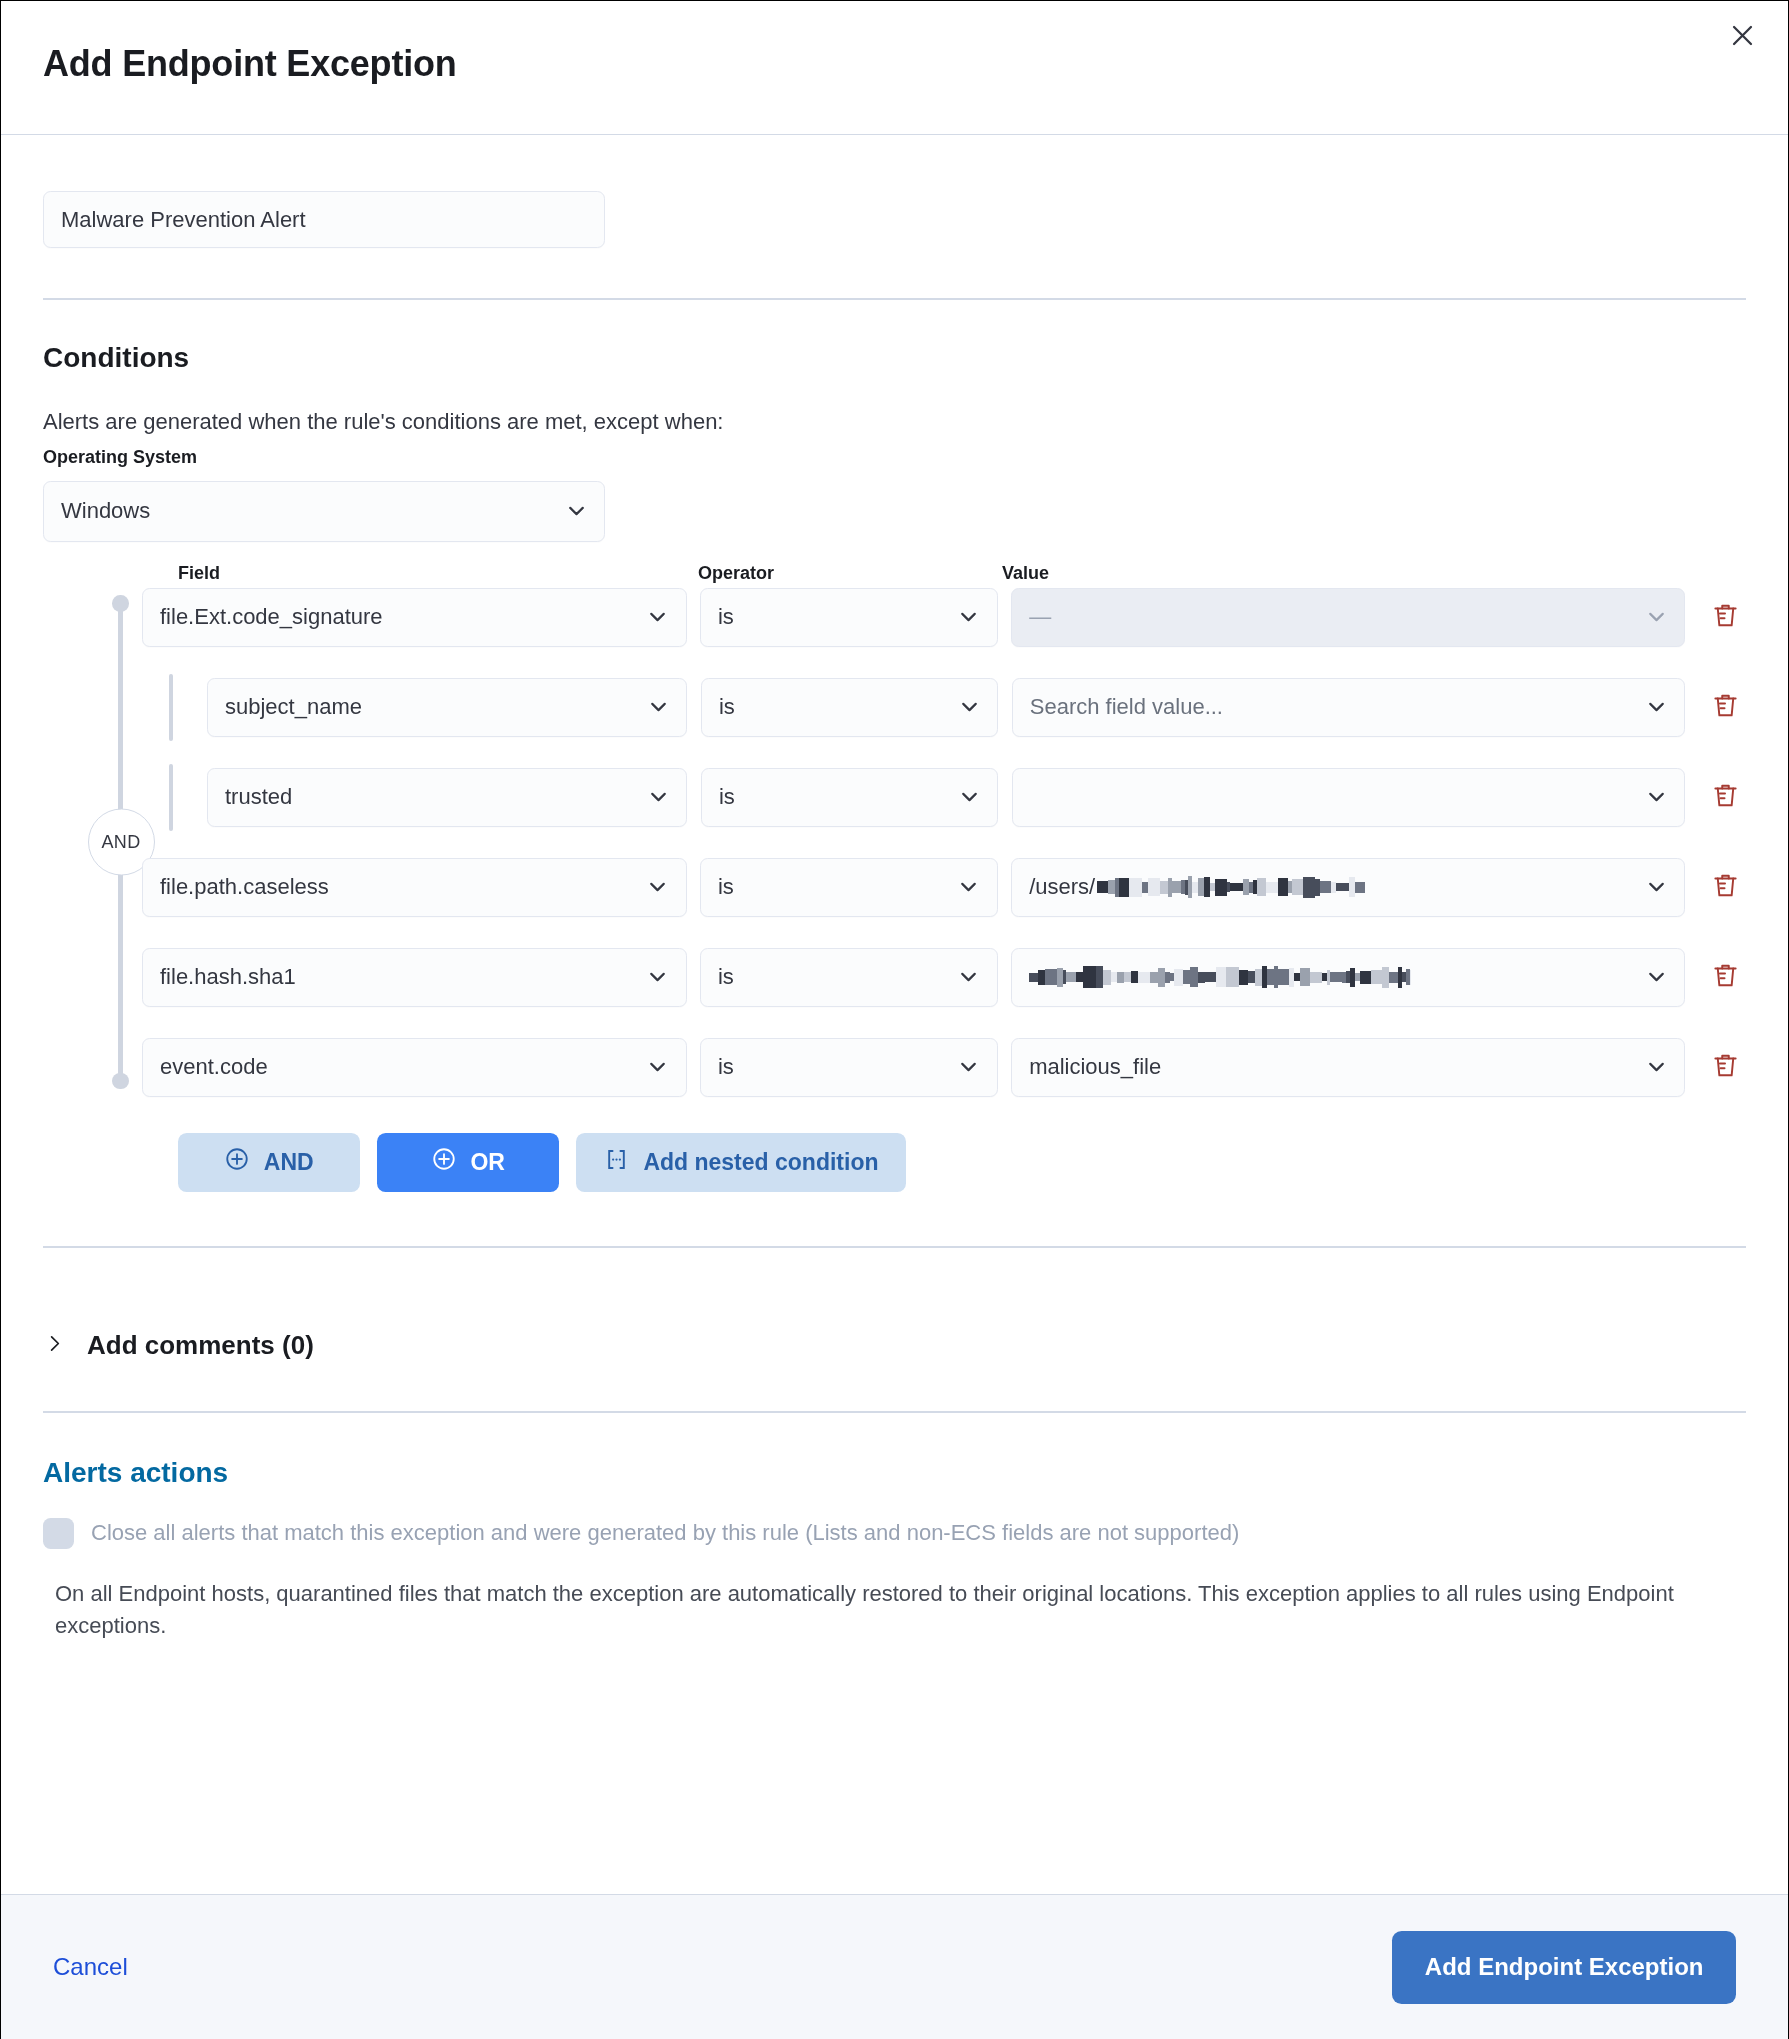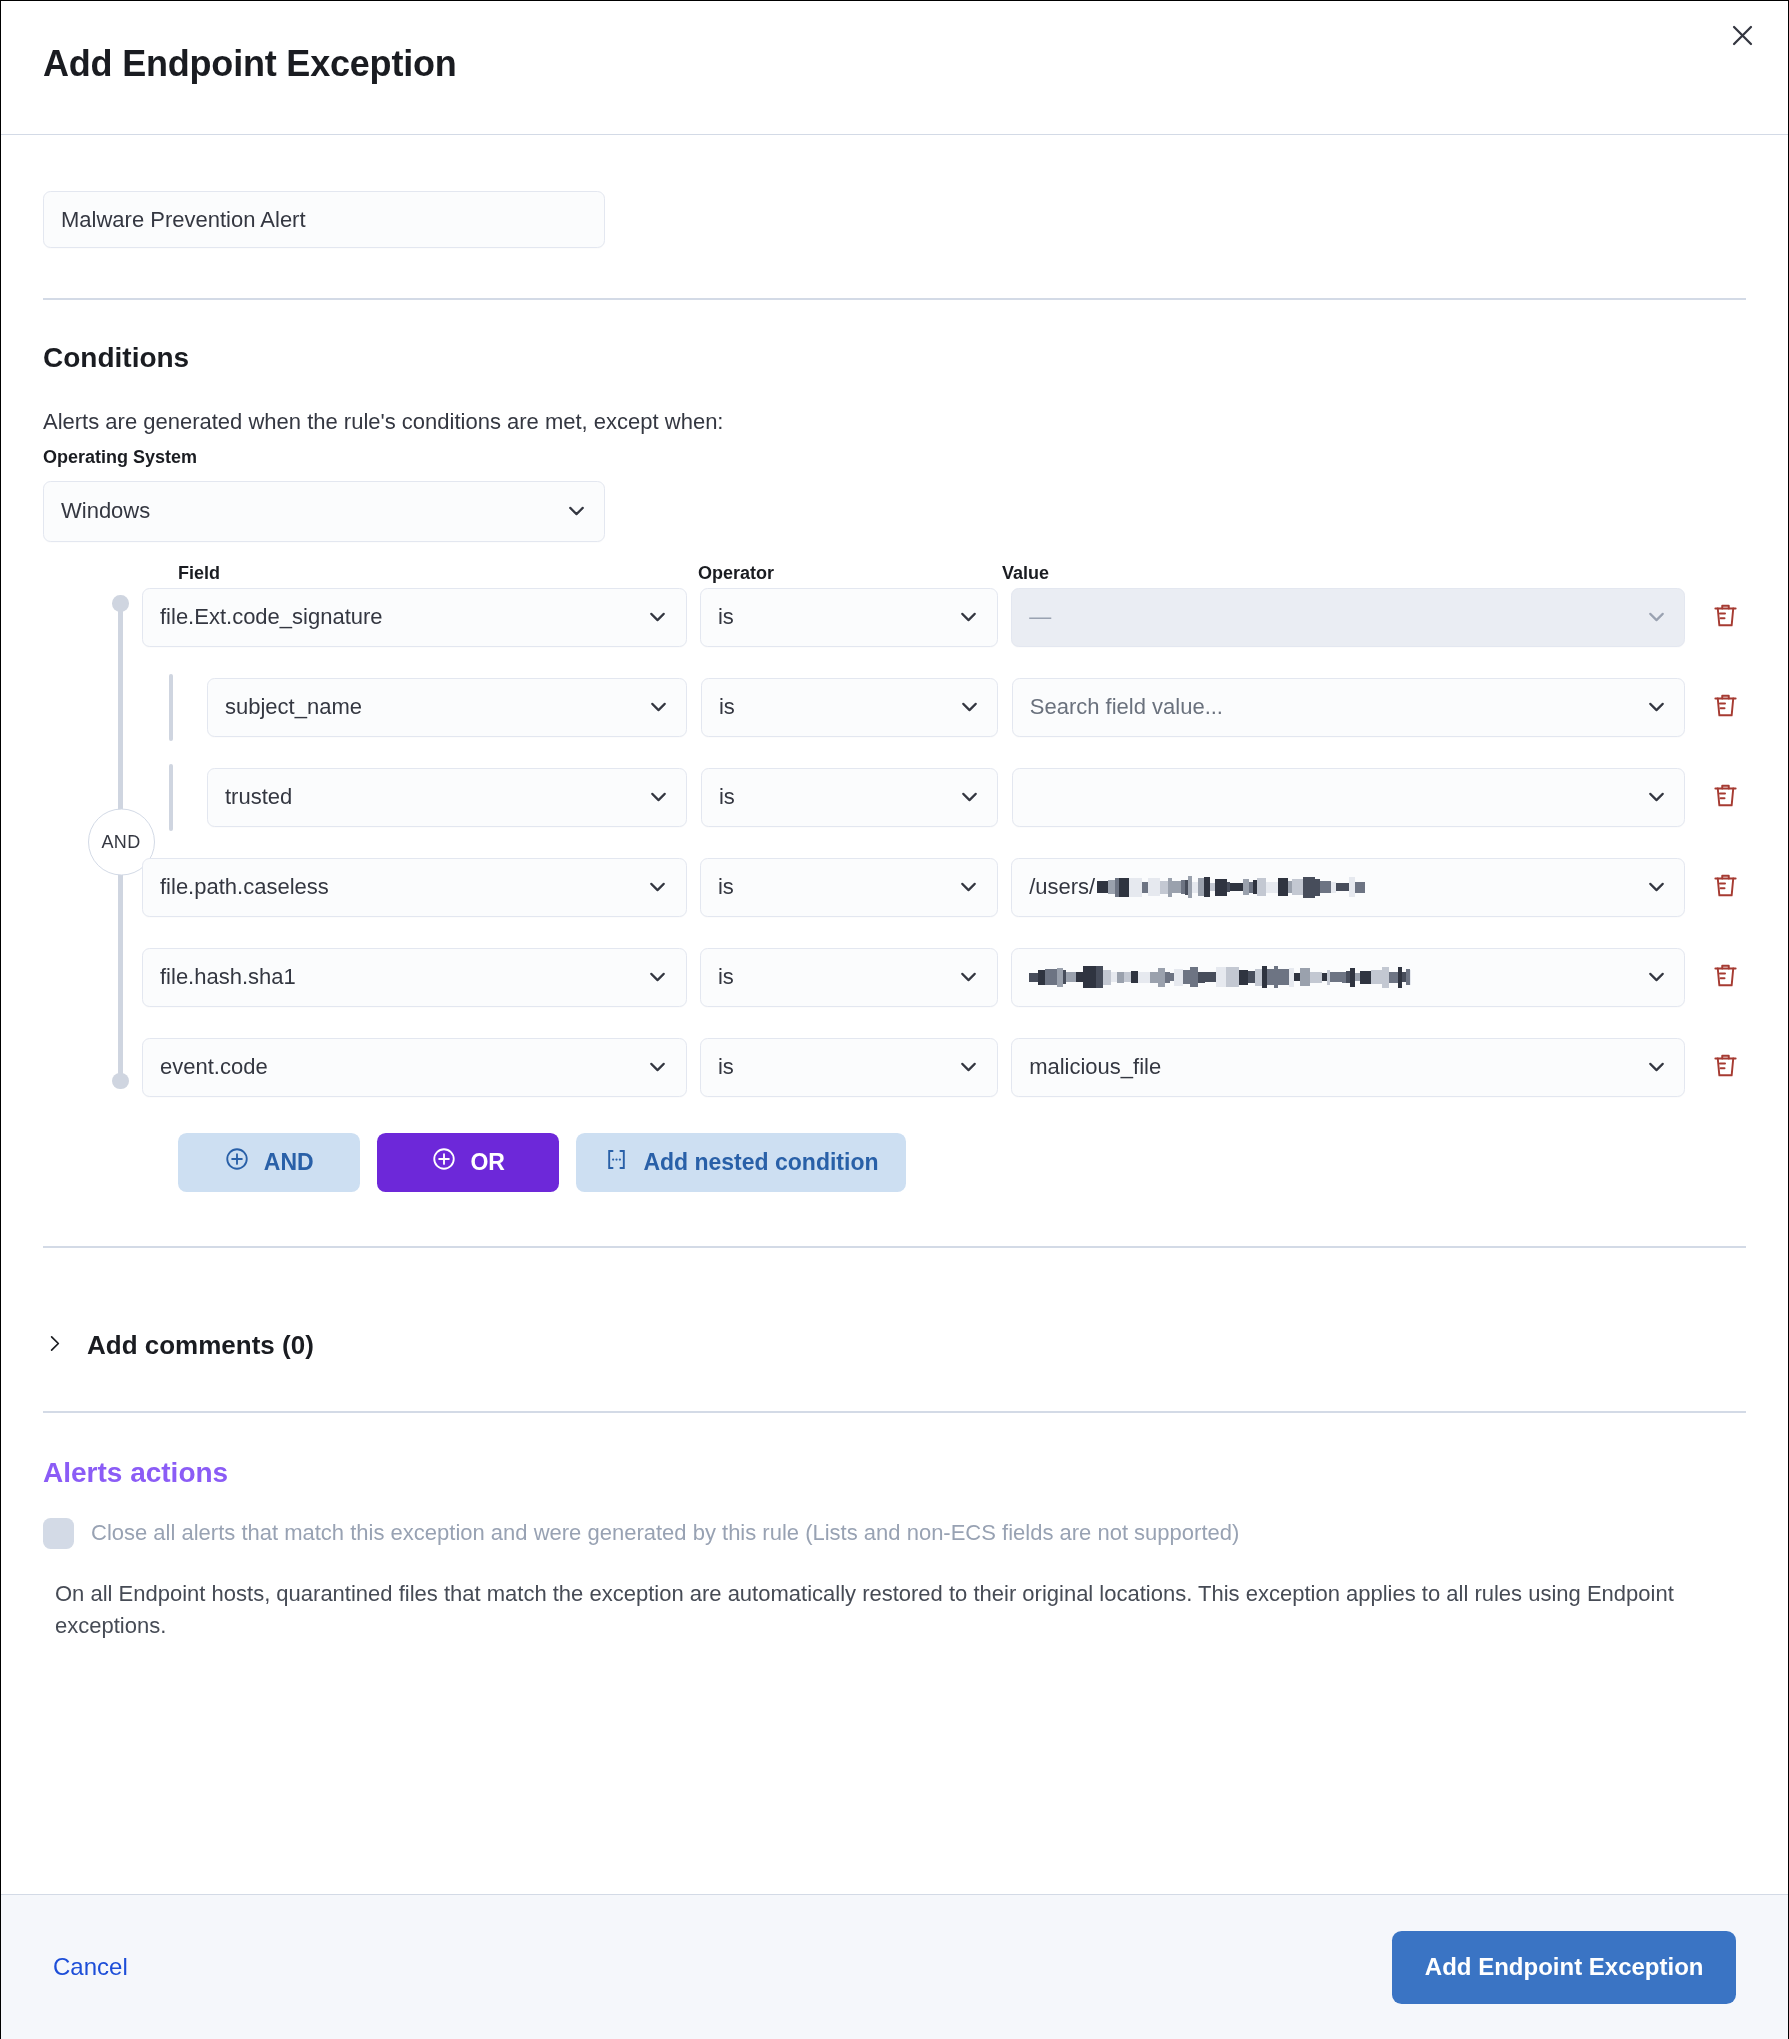--- a/index.html
+++ b/index.html
@@ -252,42 +252,42 @@
     align-items: center;
     justify-content: center;
     gap: 13.4px;
     font-size: 23px;
     font-weight: 700;
     cursor: pointer;
     padding: 0 27px;
     font-family: inherit;
   }
   .btn-and { background: #cddff2; color: #1c5campty; color: #2960a8; width: 182px; }
-  .btn-or  { background: #6d28d9; color: #ffffff; width: 182px; }
+  .btn-or  { background: #3b82f6; color: #ffffff; width: 182px; }
   .btn-nested { background: #cddff2; color: #2960a8; }
 
   
   .comments-row {
     display: flex;
     align-items: center;
     gap: 21px;
     cursor: pointer;
     margin-top: 32px;
   }
   .comments-label {
     font-size: 26px;
     font-weight: 700;
     color: #1a1c21;
   }
 
   
   .alerts-title {
     font-size: 28px;
     font-weight: 700;
-    color: #8b5cf6;
+    color: #0369a1;
     margin: 0;
   }
   .checkbox-row {
     display: flex;
     align-items: center;
     gap: 17px;
   }
   .checkbox {
     width: 31px;
     height: 31px;

